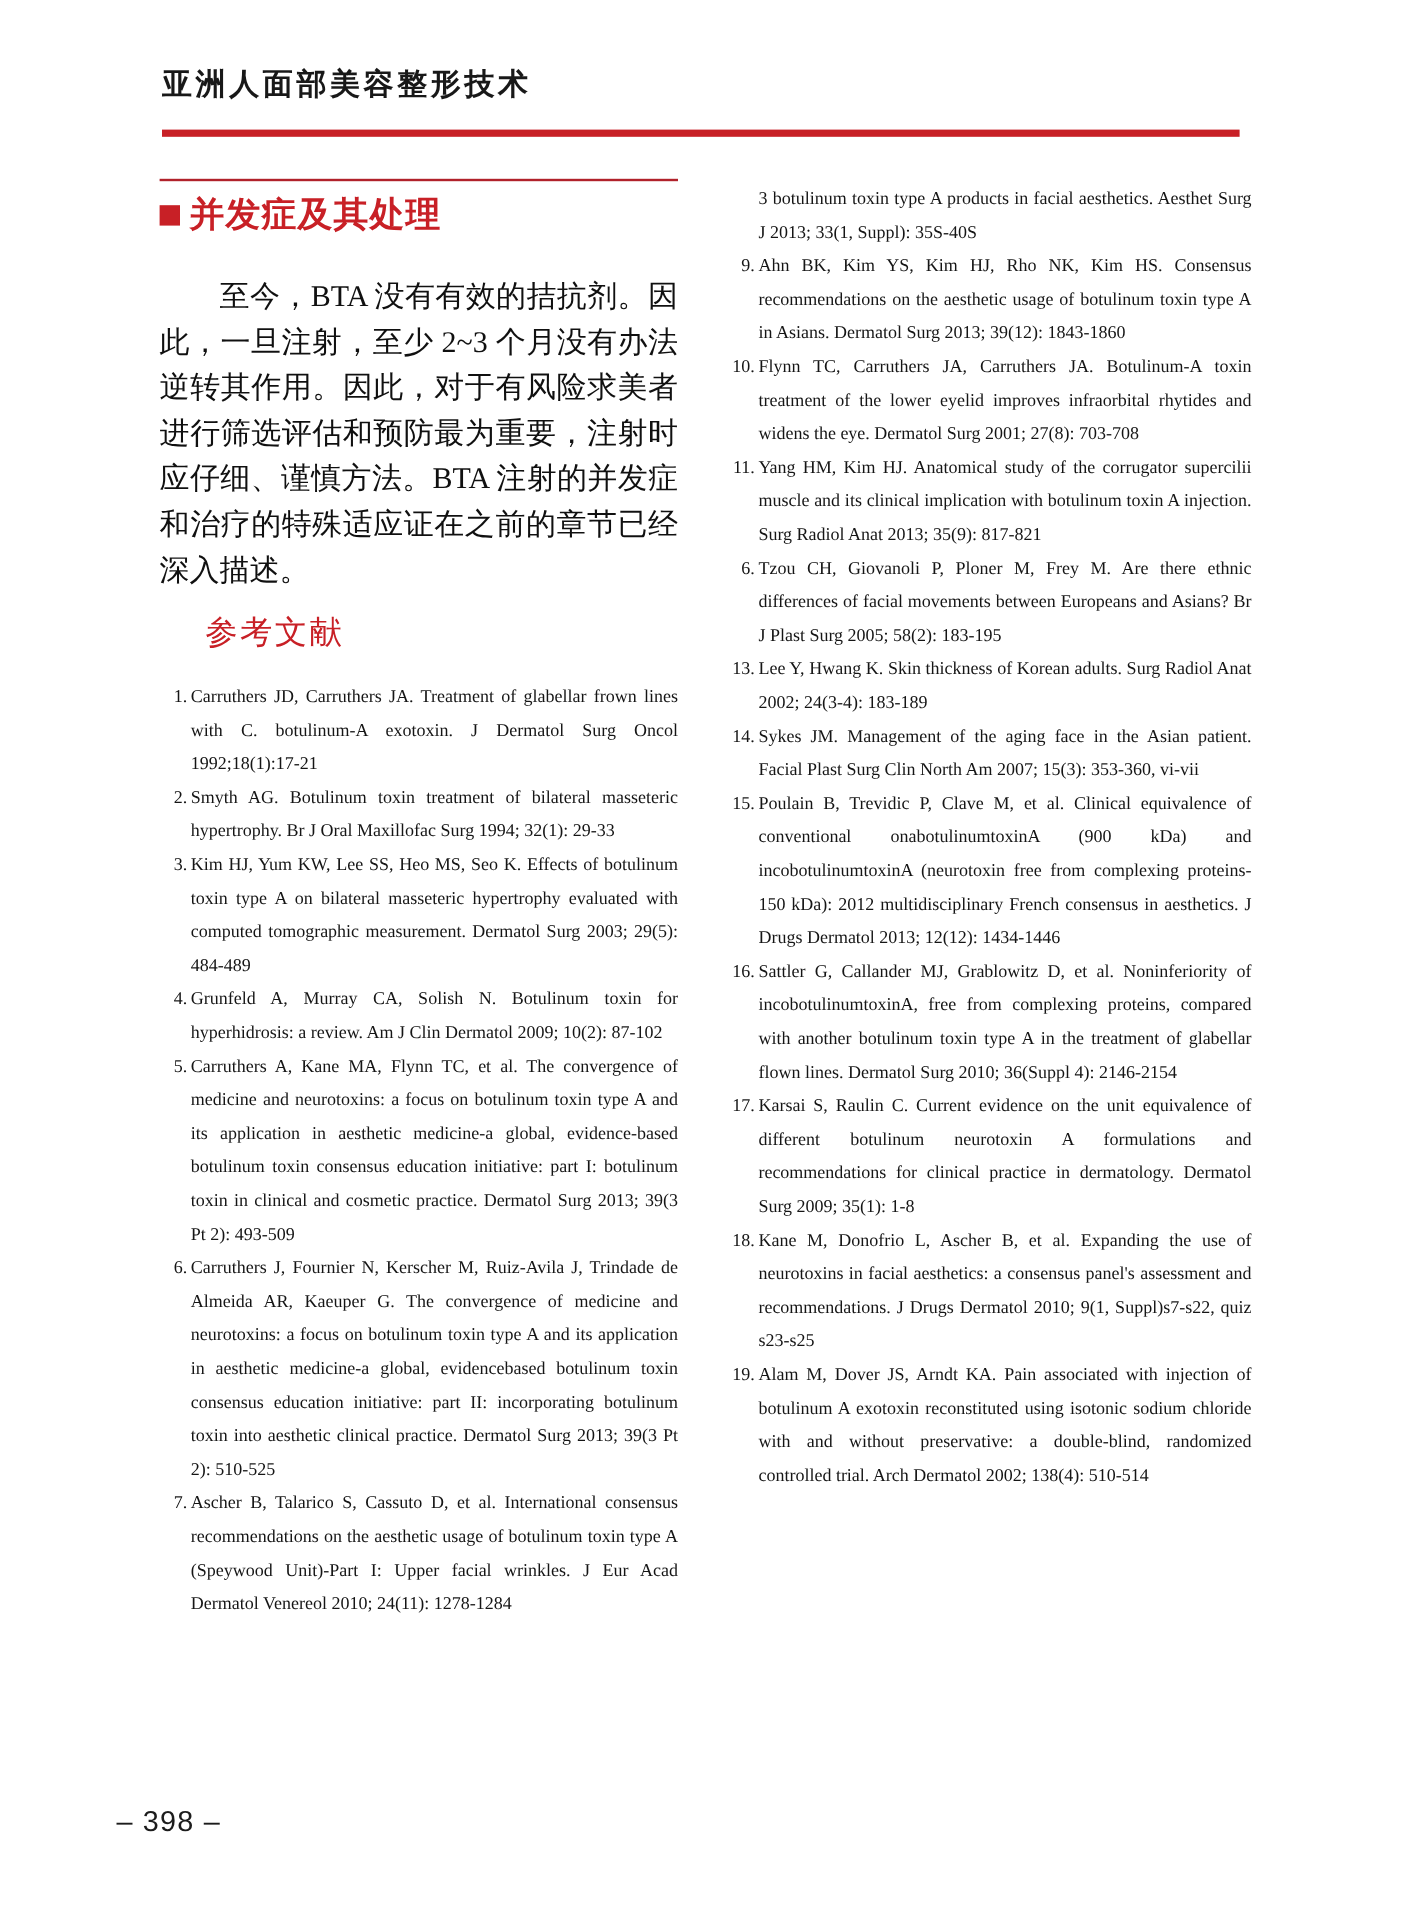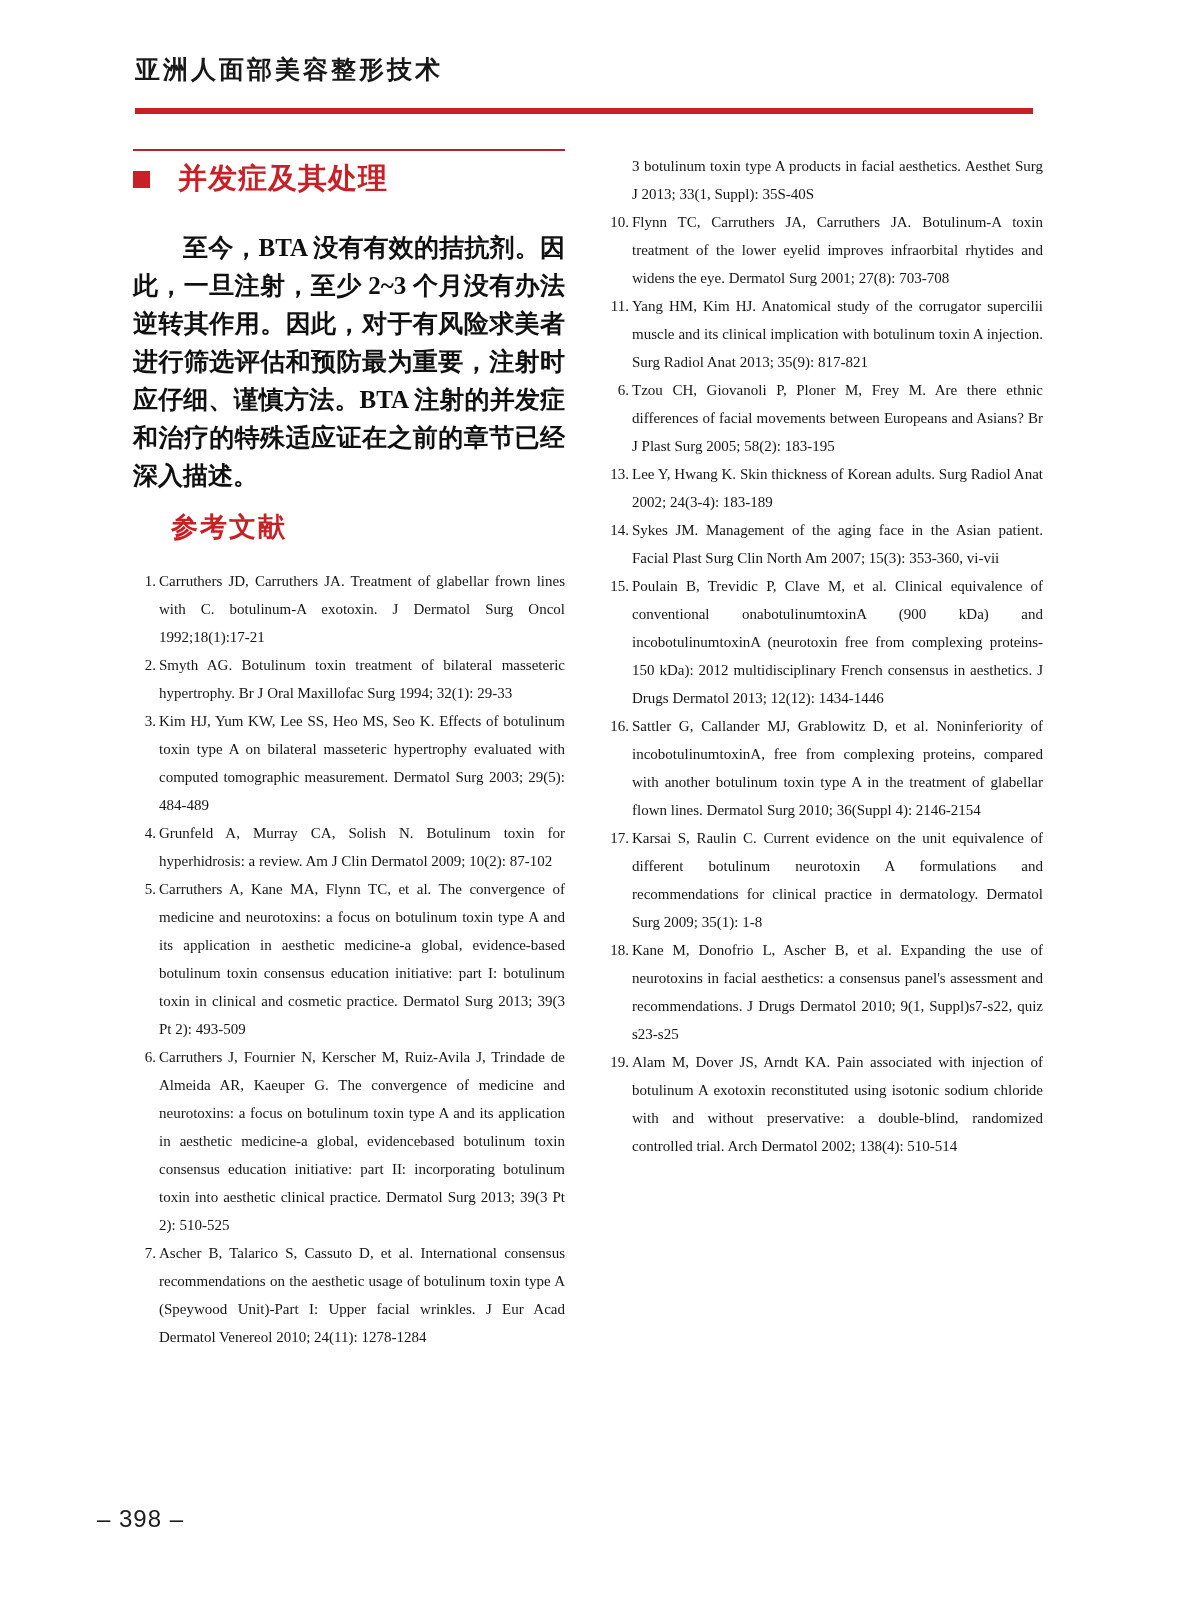--- a/index.html
+++ b/index.html
@@ -24,40 +24,40 @@
     position: absolute; left: 135px; top: 108px;
     width: 898px; height: 6px; background: var(--accent);
   }
 
   .col-left  { position: absolute; left: 133px; top: 149px; width: 432px; }
   .col-right { position: absolute; left: 606px; top: 152px; width: 437px; }
 
   .rule-thin { width: 100%; height: 2px; background: #b1222b; }
 
   .section-title {
-    display: flex; align-items: center; gap: 28px;
+    display: flex; align-items: center; gap: 8px;
     margin: 8px 0 0 0;
     color: var(--accent);
     font-family: "Liberation Sans", sans-serif;
     font-weight: bold; font-size: 29px; letter-spacing: 1px; text-align: right;
   }
   .bullet { width: 17px; height: 17px; background: var(--accent); flex: 0 0 auto; }
 
   .body-para {
     margin: 30px 0 0 0;
     font-size: 25px; line-height: 38px;
     text-align: justify; text-indent: 2em;
-    color: #101010; font-weight: 700;
+    color: #101010; font-weight: 400;
   }
 
   .refs-title {
     margin: 14px 0 0 38px;
     color: var(--accent);
     font-family: "Liberation Sans", sans-serif;
-    font-weight: bold; font-size: 27px; letter-spacing: 2px;
+    font-weight: normal; font-size: 27px; letter-spacing: 2px;
   }
 
   .refs { margin-top: 22px; }
   .refs, .ref-cont {
     font-size: 15px; line-height: 28px; color: var(--ink);
   }
   .ref-item {
     padding-left: 26px; text-indent: -26px;
     text-align: justify;
   }
@@ -97,20 +97,21 @@
       <div class="ref-item"><span class="ref-num">4.</span><span>Grunfeld A, Murray CA, Solish N. Botulinum toxin for hyperhidrosis: a review. Am J Clin Dermatol 2009; 10(2): 87-102</span></div>
       <div class="ref-item"><span class="ref-num">5.</span><span>Carruthers A, Kane MA, Flynn TC, et al. The convergence of medicine and neurotoxins: a focus on botulinum toxin type A and its application in aesthetic medicine-a global, evidence-based botulinum toxin consensus education initiative: part I: botulinum toxin in clinical and cosmetic practice. Dermatol Surg 2013; 39(3 Pt 2): 493-509</span></div>
       <div class="ref-item"><span class="ref-num">6.</span><span>Carruthers J, Fournier N, Kerscher M, Ruiz-Avila J, Trindade de Almeida AR, Kaeuper G. The convergence of medicine and neurotoxins: a focus on botulinum toxin type A and its application in aesthetic medicine-a global, evidencebased botulinum toxin consensus education initiative: part II: incorporating botulinum toxin into aesthetic clinical practice. Dermatol Surg 2013; 39(3 Pt 2): 510-525</span></div>
       <div class="ref-item"><span class="ref-num">7.</span><span>Ascher B, Talarico S, Cassuto D, et al. International consensus recommendations on the aesthetic usage of botulinum toxin type A (Speywood Unit)-Part I: Upper facial wrinkles. J Eur Acad Dermatol Venereol 2010; 24(11): 1278-1284</span></div>
     </div>
 </div>
 
 <div class="col-right">
   <div class="ref-cont">3 botulinum toxin type A products in facial aesthetics. Aesthet Surg J 2013; 33(1, Suppl): 35S-40S</div>
   <div class="refs" style="margin-top:0">
+      <div class="ref-item"><span class="ref-num">9.</span><span>Ahn BK, Kim YS, Kim HJ, Rho NK, Kim HS. Consensus recommendations on the aesthetic usage of botulinum toxin type A in Asians. Dermatol Surg 2013; 39(12): 1843-1860</span></div>
       <div class="ref-item"><span class="ref-num">10.</span><span>Flynn TC, Carruthers JA, Carruthers JA. Botulinum-A toxin treatment of the lower eyelid improves infraorbital rhytides and widens the eye. Dermatol Surg 2001; 27(8): 703-708</span></div>
       <div class="ref-item"><span class="ref-num">11.</span><span>Yang HM, Kim HJ. Anatomical study of the corrugator supercilii muscle and its clinical implication with botulinum toxin A injection. Surg Radiol Anat 2013; 35(9): 817-821</span></div>
       <div class="ref-item"><span class="ref-num">6.</span><span>Tzou CH, Giovanoli P, Ploner M, Frey M. Are there ethnic differences of facial movements between Europeans and Asians? Br J Plast Surg 2005; 58(2): 183-195</span></div>
       <div class="ref-item"><span class="ref-num">13.</span><span>Lee Y, Hwang K. Skin thickness of Korean adults. Surg Radiol Anat 2002; 24(3-4): 183-189</span></div>
       <div class="ref-item"><span class="ref-num">14.</span><span>Sykes JM. Management of the aging face in the Asian patient. Facial Plast Surg Clin North Am 2007; 15(3): 353-360, vi-vii</span></div>
       <div class="ref-item"><span class="ref-num">15.</span><span>Poulain B, Trevidic P, Clave M, et al. Clinical equivalence of conventional onabotulinumtoxinA (900 kDa) and incobotulinumtoxinA (neurotoxin free from complexing proteins-150 kDa): 2012 multidisciplinary French consensus in aesthetics. J Drugs Dermatol 2013; 12(12): 1434-1446</span></div>
       <div class="ref-item"><span class="ref-num">16.</span><span>Sattler G, Callander MJ, Grablowitz D, et al. Noninferiority of incobotulinumtoxinA, free from complexing proteins, compared with another botulinum toxin type A in the treatment of glabellar flown lines. Dermatol Surg 2010; 36(Suppl 4): 2146-2154</span></div>
       <div class="ref-item"><span class="ref-num">17.</span><span>Karsai S, Raulin C. Current evidence on the unit equivalence of different botulinum neurotoxin A formulations and recommendations for clinical practice in dermatology. Dermatol Surg 2009; 35(1): 1-8</span></div>
       <div class="ref-item"><span class="ref-num">18.</span><span>Kane M, Donofrio L, Ascher B, et al. Expanding the use of neurotoxins in facial aesthetics: a consensus panel's assessment and recommendations. J Drugs Dermatol 2010; 9(1, Suppl)s7-s22, quiz s23-s25</span></div>
       <div class="ref-item"><span class="ref-num">19.</span><span>Alam M, Dover JS, Arndt KA. Pain associated with injection of botulinum A exotoxin reconstituted using isotonic sodium chloride with and without preservative: a double-blind, randomized controlled trial. Arch Dermatol 2002; 138(4): 510-514</span></div>

